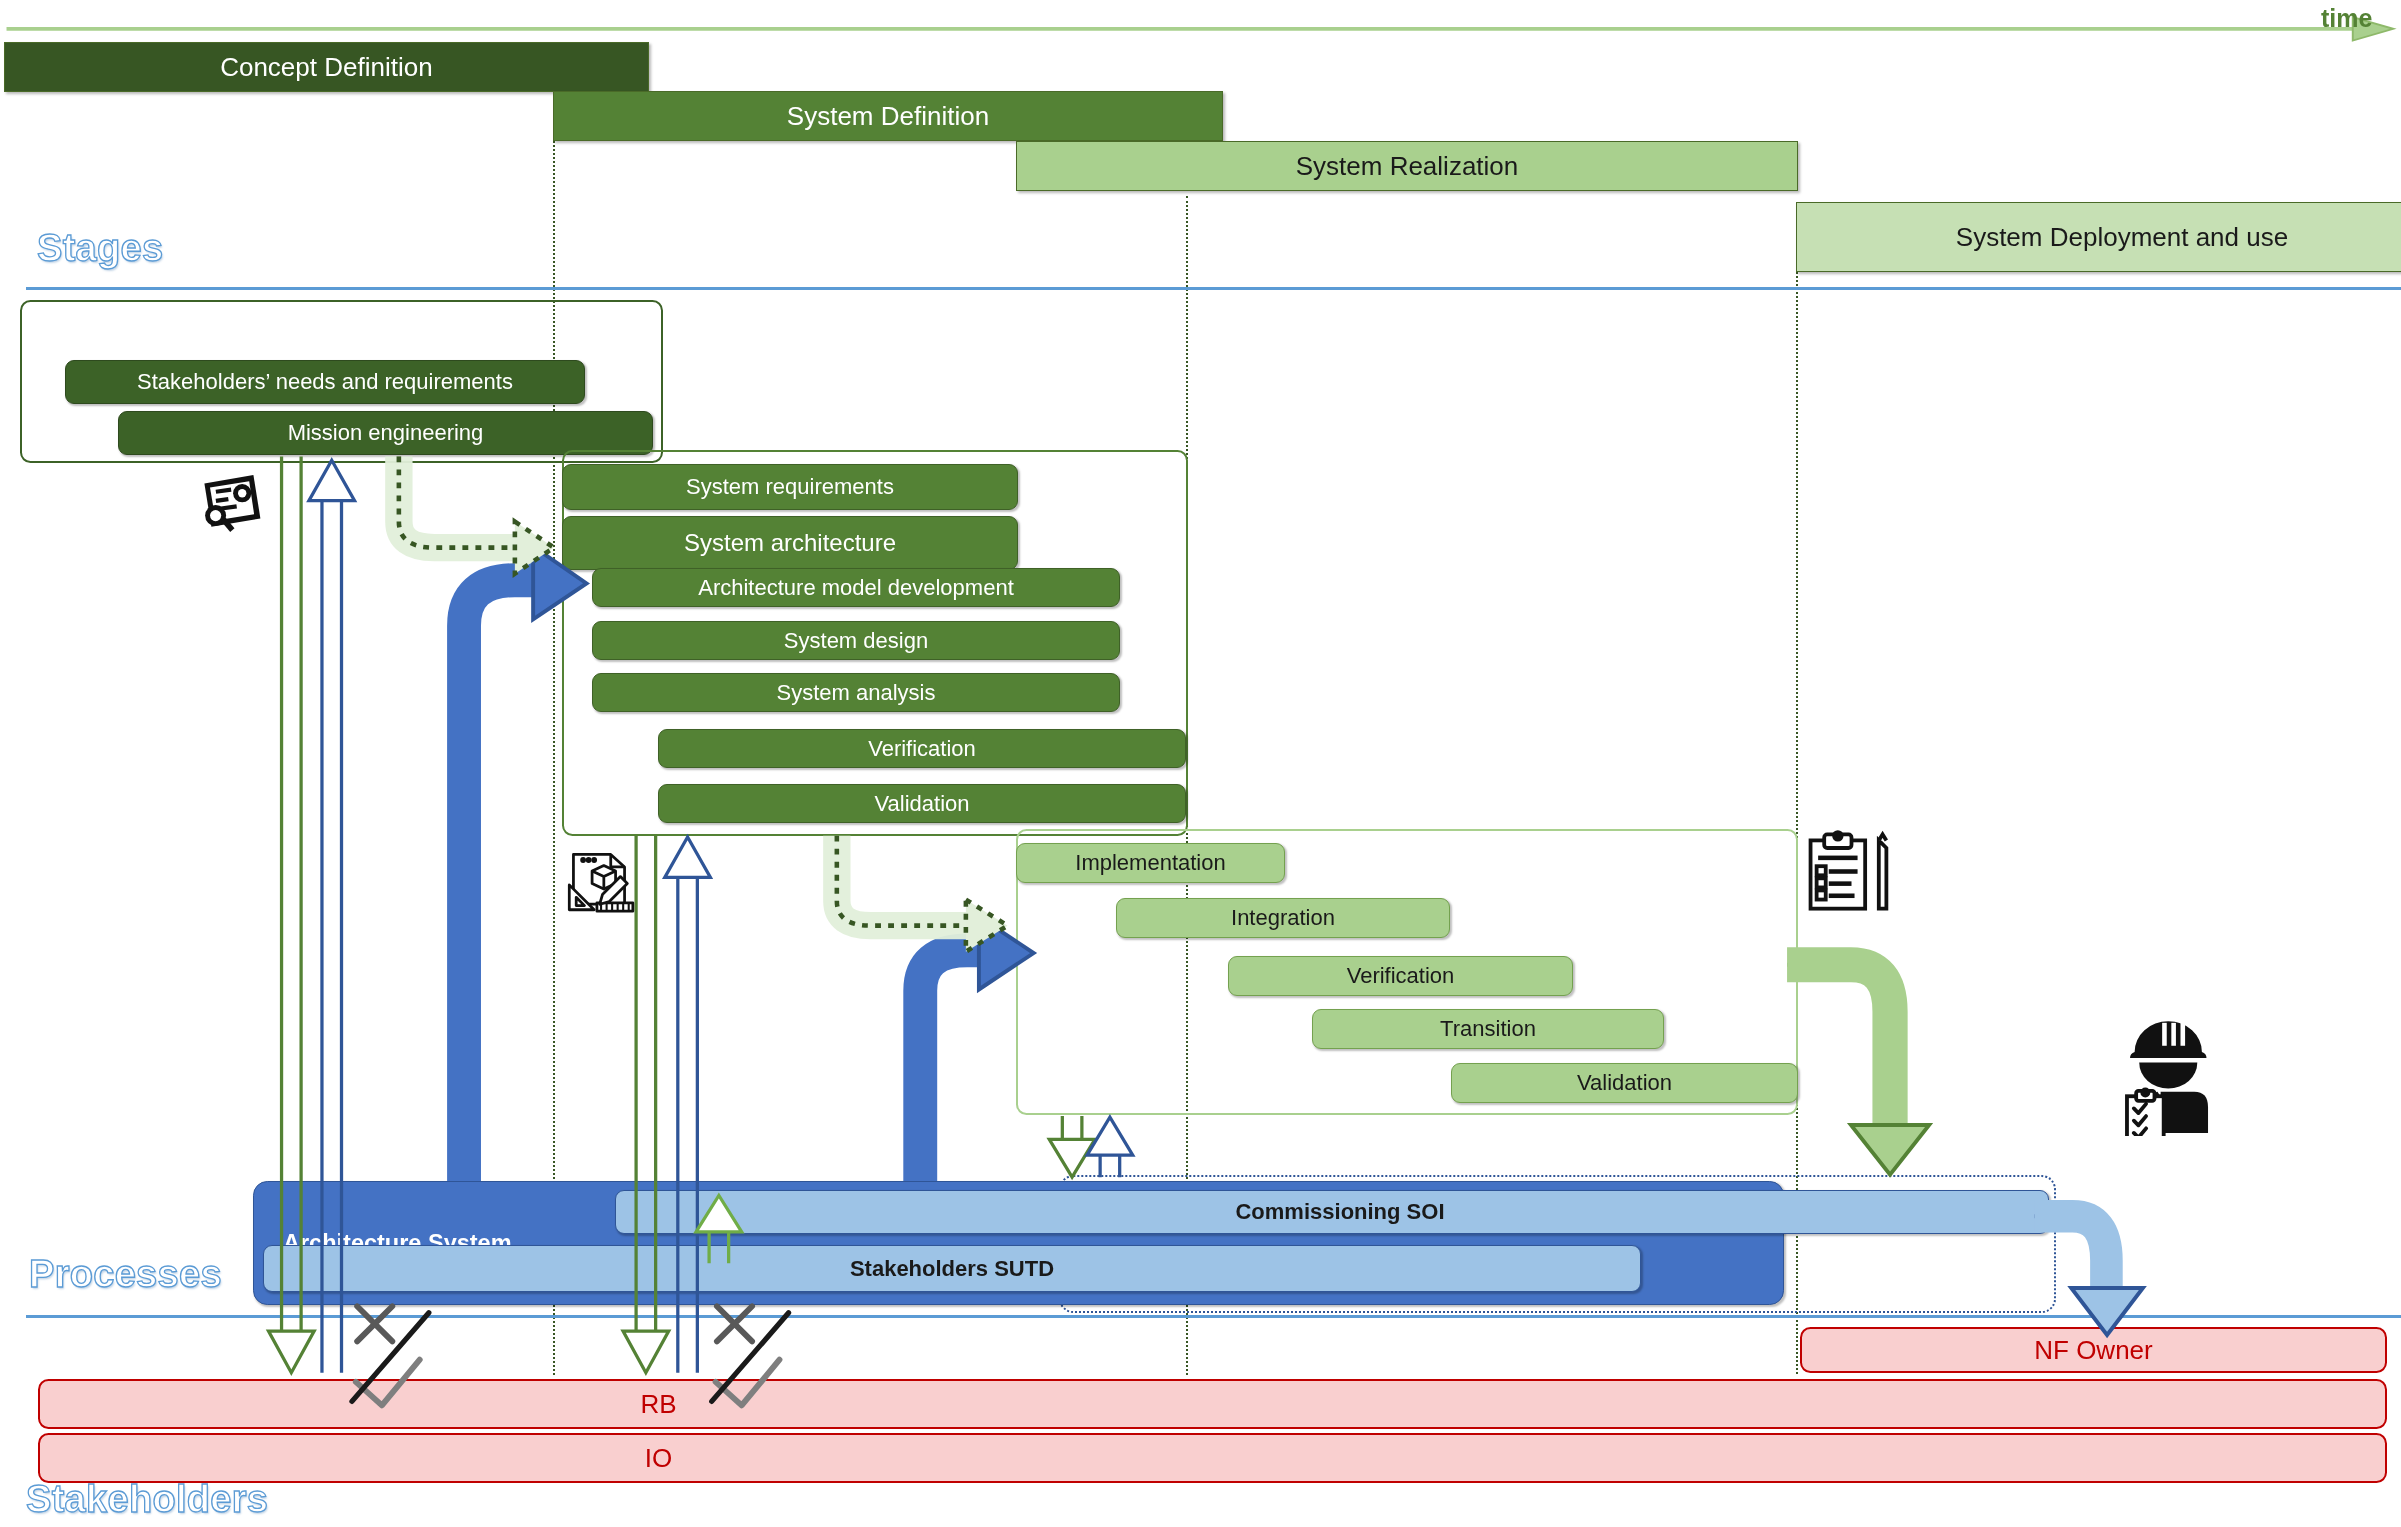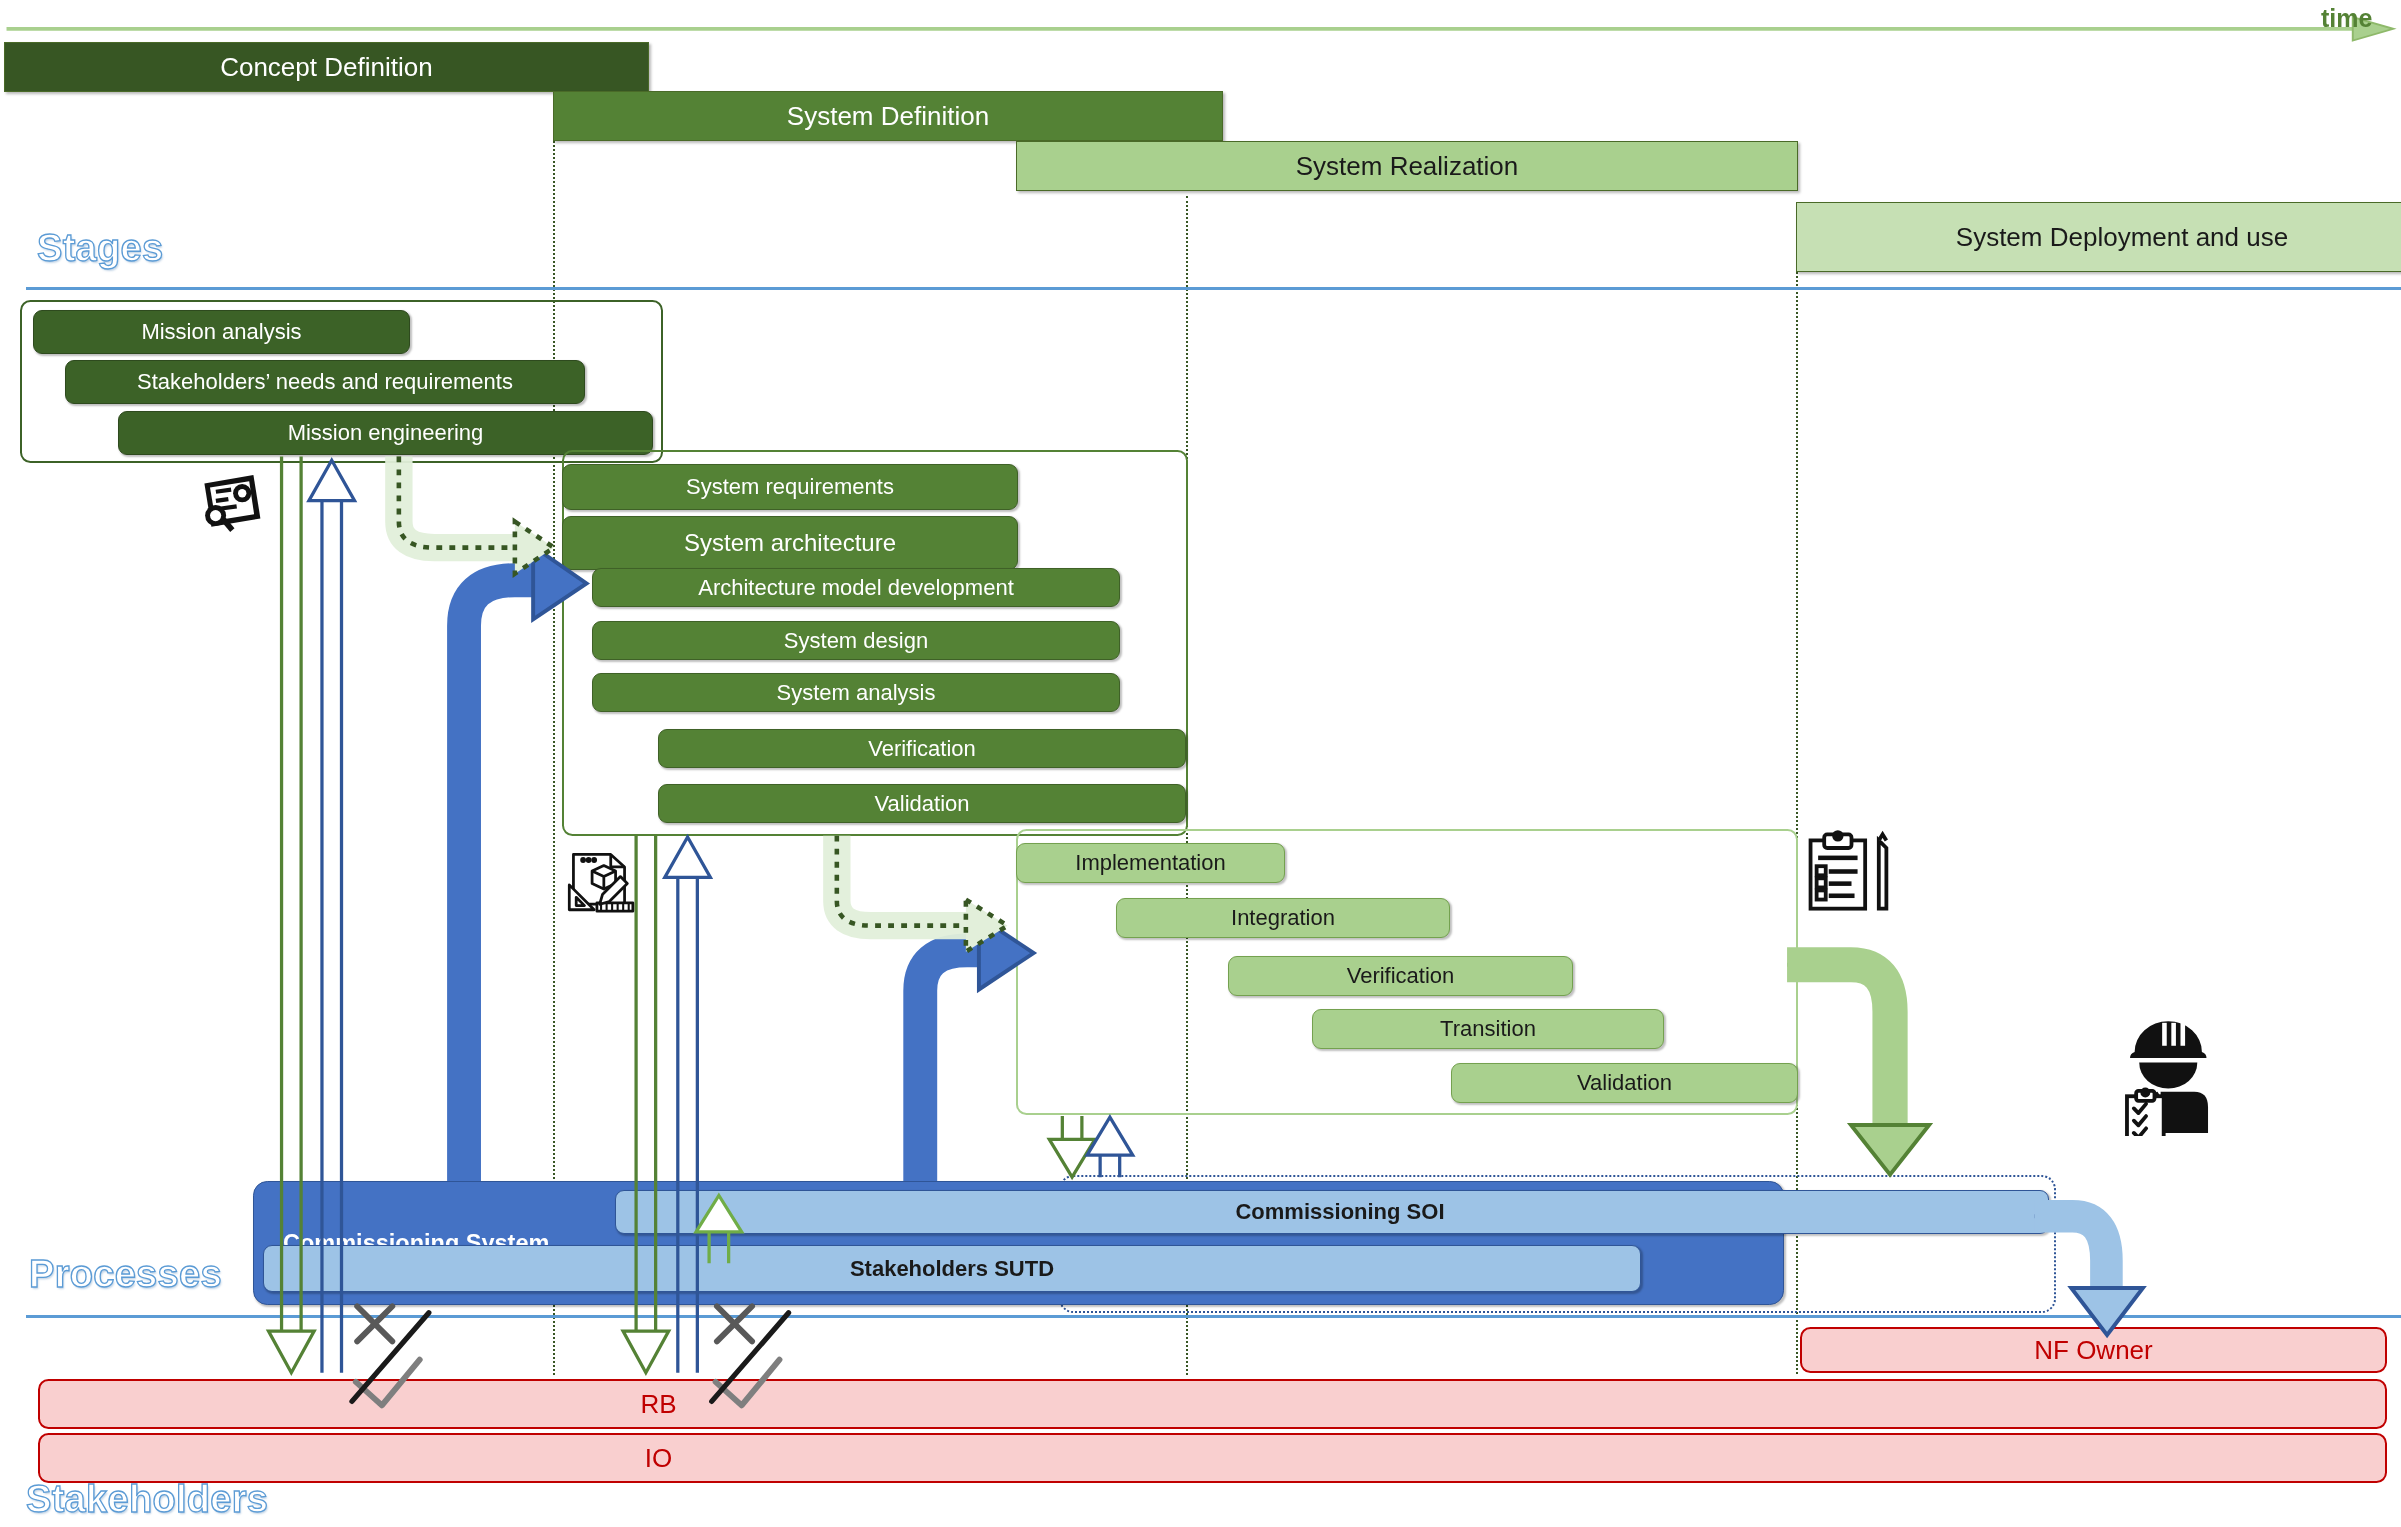--- a/index.html
+++ b/index.html
@@ -77,23 +77,20 @@
     <span>System Realization</span>
   </div>
   <div class="bar stagebar stage-lighter" style="left:1796px;top:202px;width:652px;height:70px;font-size:26px;">
     <span>System Deployment and use</span>
   </div>
 
   <div class="caption" style="left:37px;top:227px;font-size:38px;">Stages</div>
   <div class="lane-line" style="left:26px;top:287px;width:2375px;"></div>
 
   <div class="frame frame-dark" style="left:19.6px;top:300px;width:643px;height:163px;"></div>
-  <div class="bar pill pill-dark" style="left:33px;top:310px;width:377px;height:44px;font-size:22px;">
-    <span>Mission analysis</span>
-  </div>
   <div class="bar pill pill-dark" style="left:65px;top:360px;width:520px;height:44px;font-size:22px;">
     <span>Stakeholders’ needs and requirements</span>
   </div>
   <div class="bar pill pill-dark" style="left:118px;top:411px;width:535px;height:44px;font-size:22px;">
     <span>Mission engineering</span>
   </div>
 
   <div class="frame frame-mid" style="left:562px;top:450px;width:626px;height:386px;"></div>
   <div class="bar pill pill-mid" style="left:562px;top:464px;width:456px;height:46px;font-size:22px;">
     <span>System requirements</span>
@@ -130,21 +127,21 @@
   <div class="bar pill pill-lightgreen" style="left:1312px;top:1009px;width:352px;height:40px;font-size:22px;">
     <span>Transition</span>
   </div>
   <div class="bar pill pill-lightgreen" style="left:1451px;top:1063px;width:347px;height:40px;font-size:22px;">
     <span>Validation</span>
   </div>
 
   <div class="frame frame-dotted-blue" style="left:1059px;top:1175px;width:997px;height:138px;"></div>
 
   <div class="bar pill pill-blue-dark" style="left:253px;top:1181px;width:1531px;height:124px;border-radius:14.3px;justify-content:flex-start;">
-    <span style="width:auto;margin-left:29px;font-size:23.5px;font-weight:700;color:#fff;">Commissioning  System</span>
+    <span style="width:auto;margin-left:29px;font-size:23.5px;font-weight:700;color:#fff;">Architecture  System</span>
   </div>
 
   <div class="bar pill pill-blue-light" style="left:615px;top:1190px;width:1434px;height:44px;font-size:22px;font-weight:700;padding-left:16px;">
     <span>Commissioning  SOI</span>
   </div>
 
   <div class="bar pill pill-blue-light" style="left:263px;top:1245px;width:1378px;height:47px;font-size:22px;font-weight:700;">
     <span>Stakeholders  SUTD</span>
   </div>
 

